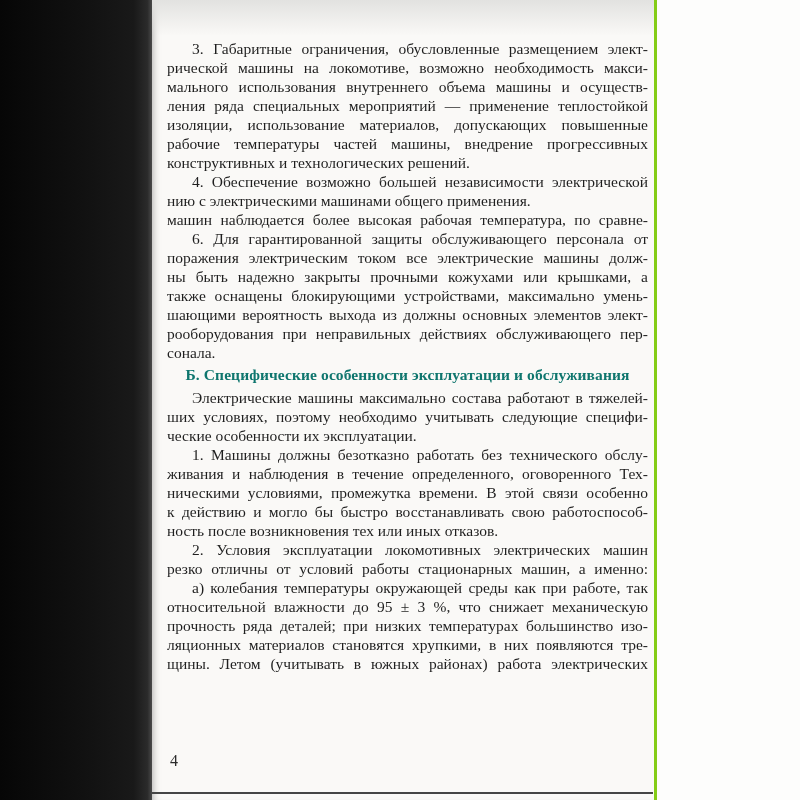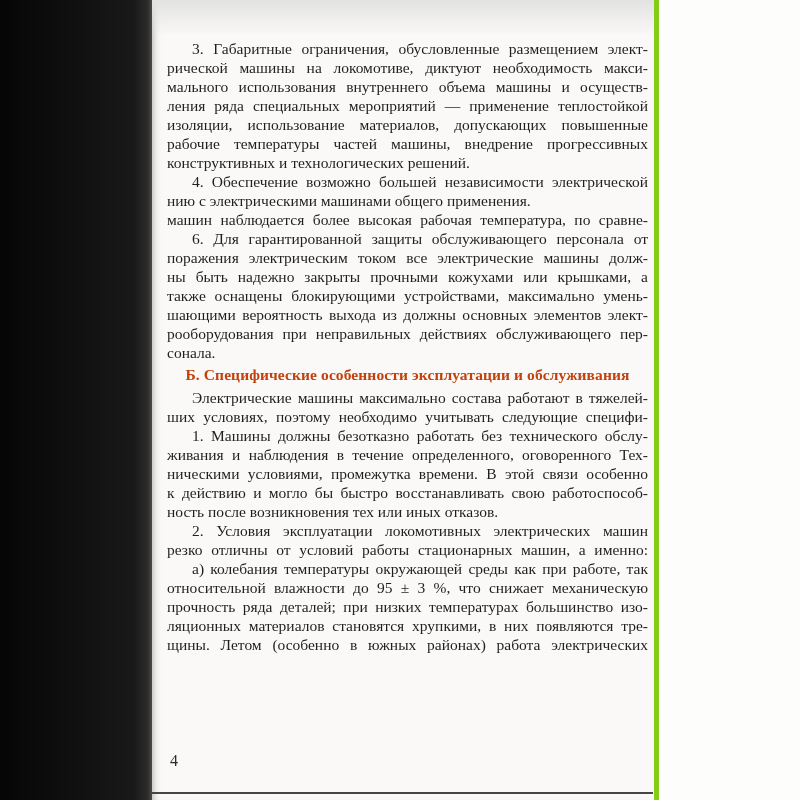--- a/index.html
+++ b/index.html
@@ -8,61 +8,61 @@
     background:#fdfdfc;
     font-family:"Liberation Serif", "DejaVu Serif", serif;
   }
   .scan-bar {
     position:absolute; left:0; top:0; width:152px; height:800px;
     background:linear-gradient(90deg, #060606 0%, #111111 55%, #191919 88%, #2b2b2b 97%, #4a4a4a 100%);
   }
   .page {
     position:absolute; left:152px; top:0; width:502px; height:800px;
     background:#faf9f7;
-    border-right:5px solid #84cc16;
+    border-right:3px solid #84cc16;
     box-shadow: inset 7px 0 9px -7px rgba(0,0,0,0.38);
   }
   .page-top-shade {
     position:absolute; left:0; top:0; width:100%; height:36px;
     background:linear-gradient(180deg, #e2e2e0 0%, rgba(250,249,247,0) 100%);
     pointer-events:none;
   }
   .text-block {
     position:absolute; left:15px; top:39px; width:481px;
     font-size:15.5px; line-height:19px; color:#1f1f1f;
   }
   .line { height:19px; overflow:hidden; }
   .line.j { text-align:justify; text-align-last:justify; }
   .line.ind { padding-left:25px; }
   .heading {
     font-weight:bold; text-align:center;
     margin-top:3px; margin-bottom:4px;
     height:19px; overflow:hidden; line-height:19px;
-    color:#c2410c; letter-spacing:0.1px;
+    color:#0f766e; letter-spacing:0.1px;
   }
   .page-number {
     position:absolute; left:18px; top:752px;
     font-size:16px; color:#2a2a2a;
   }
   .bottom-rule {
     position:absolute; left:0; top:792px; width:501px; height:2px;
     background:#454545;
   }
 </style>
 </head>
 <body>
 
 <div class="scan-bar"></div>
 
 <div class="page">
   <div class="page-top-shade"></div>
   <div class="text-block" id="text-block">
       <div class="para">
         <div class="line j ind">3. Габаритные ограничения, обусловленные размещением элект-</div>
-        <div class="line j">рической машины на локомотиве, диктуют необходимость макси-</div>
+        <div class="line j">рической машины на локомотиве, возможно необходимость макси-</div>
         <div class="line j">мального использования внутреннего объема машины и осуществ-</div>
         <div class="line j">ления ряда специальных мероприятий — применение теплостойкой</div>
         <div class="line j">изоляции, использование материалов, допускающих повышенные</div>
         <div class="line j">рабочие температуры частей машины, внедрение прогрессивных</div>
         <div class="line">конструктивных и технологических решений.</div>
       </div>
       <div class="para">
         <div class="line j ind">4. Обеспечение возможно большей независимости электрической</div>
       </div>
       <div class="para">
@@ -75,35 +75,36 @@
         <div class="line j">ны быть надежно закрыты прочными кожухами или крышками, а</div>
         <div class="line j">также оснащены блокирующими устройствами, максимально умень-</div>
         <div class="line j">шающими вероятность выхода из должны основных элементов элект-</div>
         <div class="line j">рооборудования при неправильных действиях обслуживающего пер-</div>
         <div class="line">сонала.</div>
       </div>
       <div class="heading">Б. Специфические особенности эксплуатации и обслуживания</div>
       <div class="para">
         <div class="line j ind">Электрические машины максимально состава работают в тяжелей-</div>
         <div class="line j">ших условиях, поэтому необходимо учитывать следующие специфи-</div>
+        <div class="line">ческие особенности их эксплуатации.</div>
       </div>
       <div class="para">
         <div class="line j ind">1. Машины должны безотказно работать без технического обслу-</div>
         <div class="line j">живания и наблюдения в течение определенного, оговоренного Тех-</div>
         <div class="line j">ническими условиями, промежутка времени. В этой связи особенно</div>
         <div class="line j">к действию и могло бы быстро восстанавливать свою работоспособ-</div>
         <div class="line">ность после возникновения тех или иных отказов.</div>
       </div>
       <div class="para">
         <div class="line j ind">2. Условия эксплуатации локомотивных электрических машин</div>
         <div class="line j">резко отличны от условий работы стационарных машин, а именно:</div>
       </div>
       <div class="para">
         <div class="line j ind">а) колебания температуры окружающей среды как при работе, так</div>
         <div class="line j">относительной влажности до 95 ± 3 %, что снижает механическую</div>
         <div class="line j">прочность ряда деталей; при низких температурах большинство изо-</div>
         <div class="line j">ляционных материалов становятся хрупкими, в них появляются тре-</div>
-        <div class="line j">щины. Летом (особенно в южных районах) работа электрических</div>
+        <div class="line j">щины. Летом (учитывать в южных районах) работа электрических</div>
       </div>
     </div>
   <div class="page-number">4</div>
   <div class="bottom-rule"></div>
 </div>
 
 </body></html>

